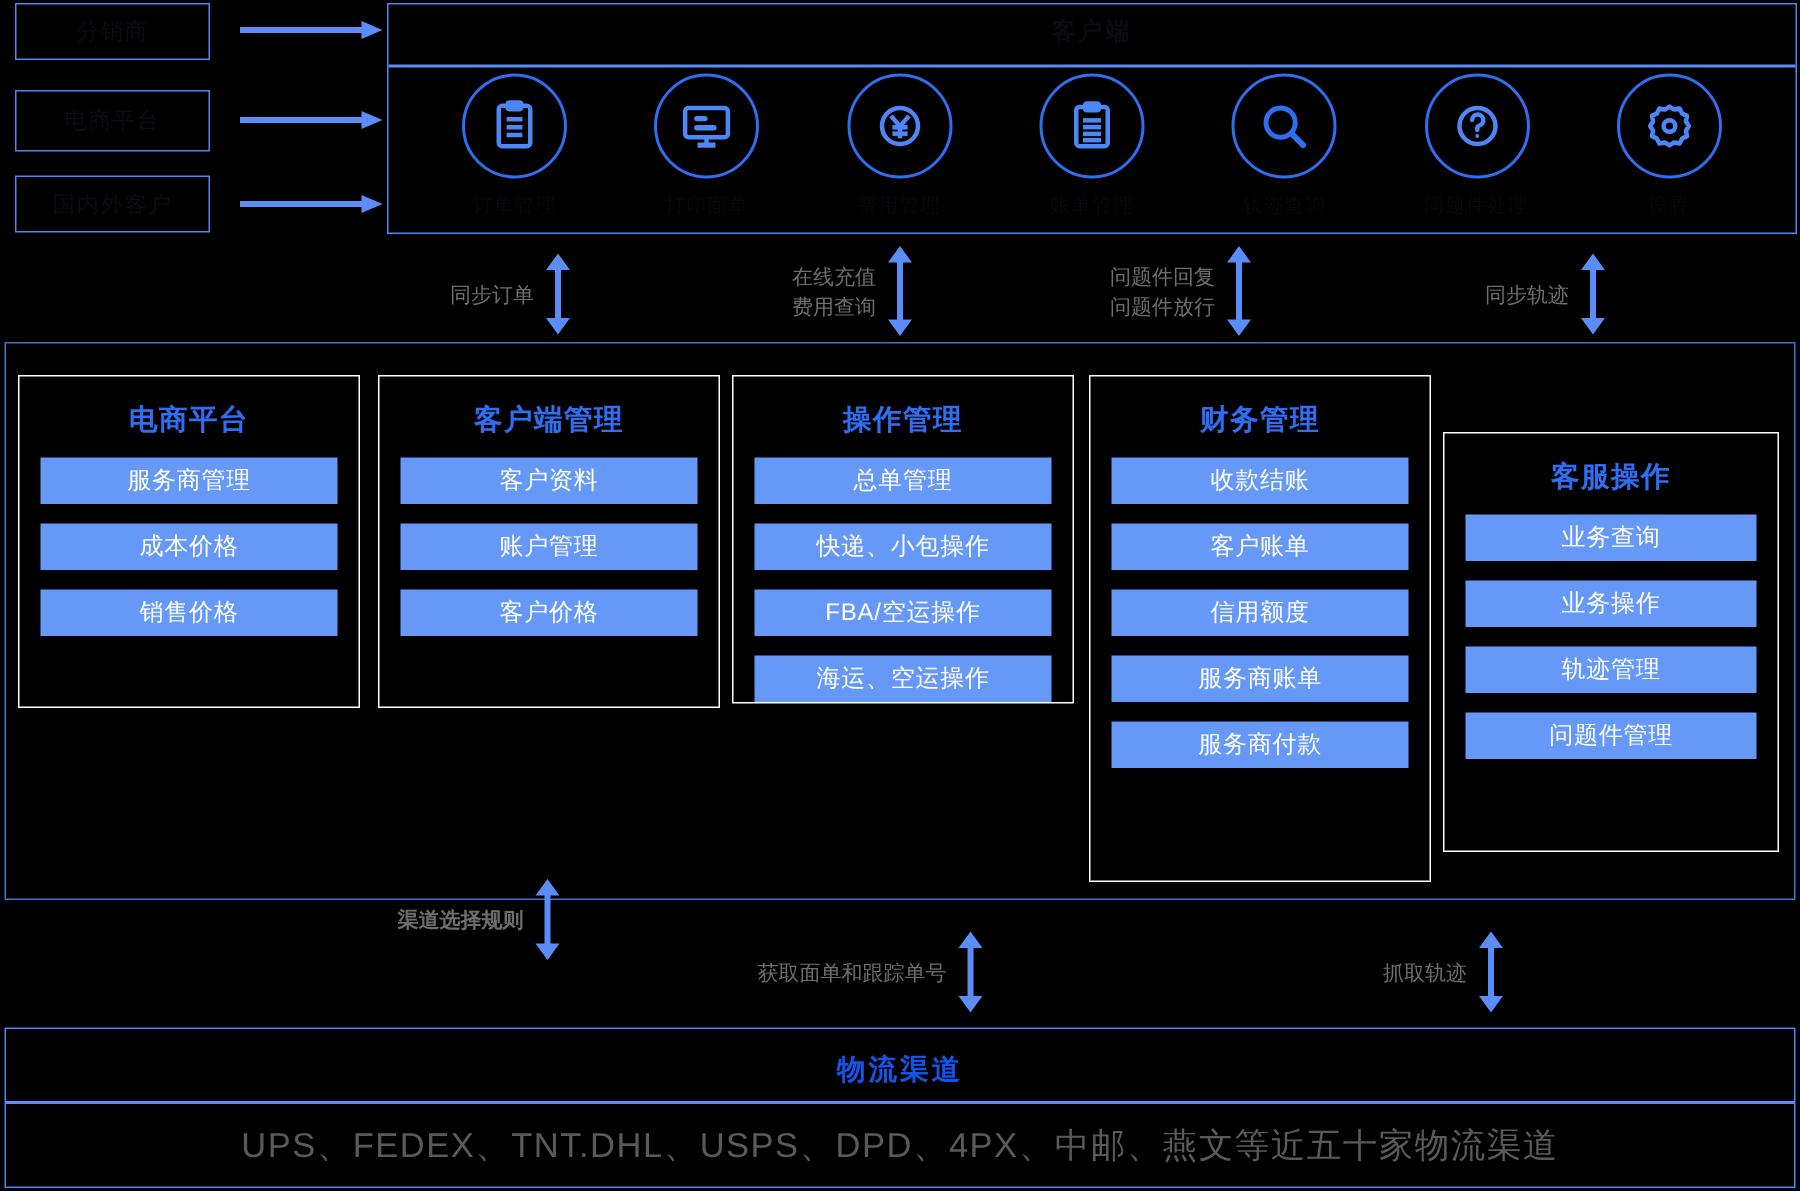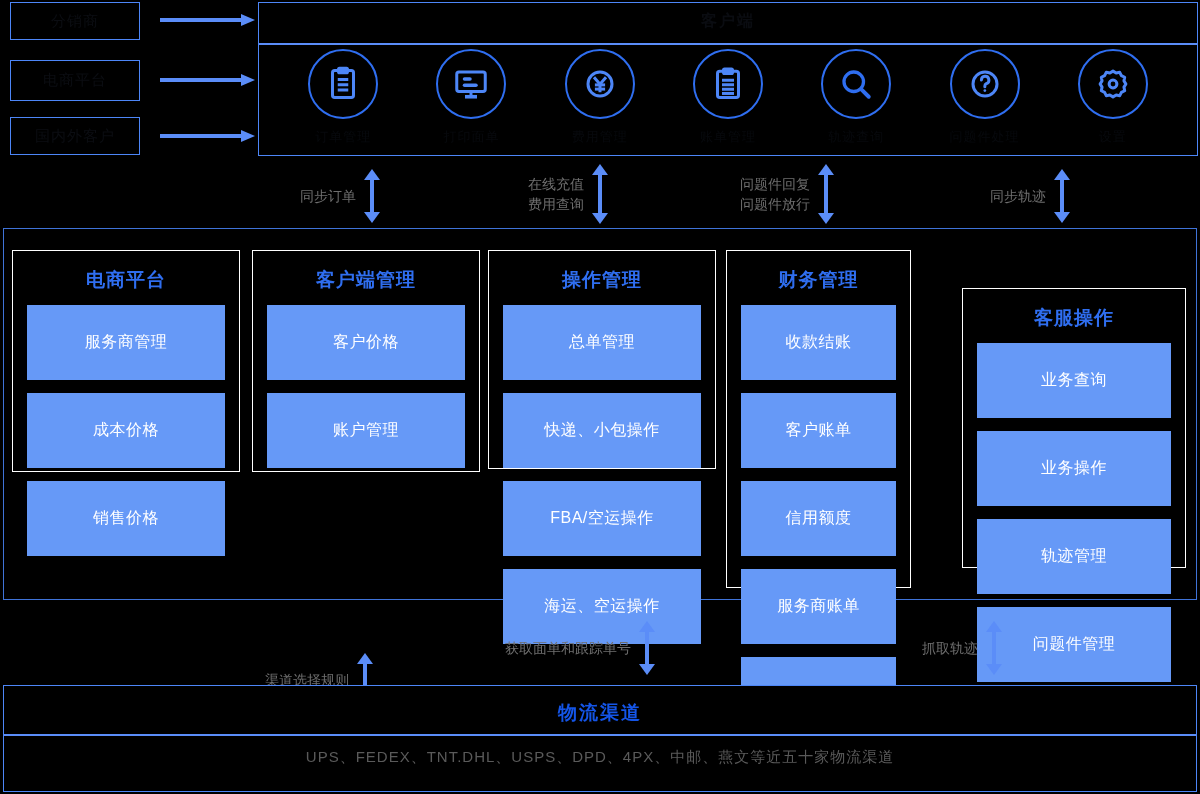--- a/index.html
+++ b/index.html
@@ -143,21 +143,21 @@
     letter-spacing: 1px;
     margin-top: 16px;
     margin-bottom: 12px;
   }
   .module-items { padding: 0 14px 14px 14px; }
   .module-item {
     background: #6699f7;
     color: #ffffff;
     font-size: 16px;
     text-align: center;
-    padding: 27px 4px;
+    padding: 5px 4px;
     margin-bottom: 13px;
     letter-spacing: 0.5px;
     white-space: nowrap;
   }
   .module-item:last-child { margin-bottom: 0; }
 
   
   .bottom-panel { border: 1.5px solid #4d86f7; background: #000; }
   .bottom-title {
     text-align: center;
@@ -171,21 +171,21 @@
     position: absolute;
     left: 0; right: 0; top: 48px;
     height: 2px;
     background: #5b8df8;
   }
   .bottom-list {
     position: absolute;
     left: 0; right: 0; top: 62px;
     text-align: center;
     color: #5a5a5a;
-    font-size: 15px;
+    font-size: 23px;
     letter-spacing: 1px;
   }
 </style>
 </head>
 <body>
 
 <div class="abs src-box" style="left:10px; top:2px; width:130px; height:38px;">
   <span>分销商</span>
 </div>
 <div class="abs src-box" style="left:10px; top:60px; width:130px; height:41px;">
@@ -355,57 +355,58 @@
   <div class="module-items">
     <div class="module-item">服务商管理</div>
     <div class="module-item">成本价格</div>
     <div class="module-item">销售价格</div>
   </div>
 </div>
 
 <div class="abs module-col" style="left:252px; top:250px; width:228px; height:222px;">
   <div class="module-title">客户端管理</div>
   <div class="module-items">
+    <div class="module-item">客户资料</div>
+    <div class="module-item">账户管理</div>
     <div class="module-item">客户价格</div>
-    <div class="module-item">账户管理</div>
   </div>
 </div>
 
 <div class="abs module-col" style="left:488px; top:250px; width:228px; height:219px;">
   <div class="module-title">操作管理</div>
   <div class="module-items">
     <div class="module-item">总单管理</div>
     <div class="module-item">快递、小包操作</div>
     <div class="module-item">FBA/空运操作</div>
     <div class="module-item">海运、空运操作</div>
   </div>
 </div>
 
-<div class="abs module-col" style="left:726px; top:250px; width:185px; height:338px;">
+<div class="abs module-col" style="left:726px; top:250px; width:228px; height:338px;">
   <div class="module-title">财务管理</div>
   <div class="module-items">
     <div class="module-item">收款结账</div>
     <div class="module-item">客户账单</div>
     <div class="module-item">信用额度</div>
     <div class="module-item">服务商账单</div>
     <div class="module-item">服务商付款</div>
   </div>
 </div>
 
 <div class="abs module-col" style="left:962px; top:250px; width:224px; height:280px;margin-top:38px;">
   <div class="module-title">客服操作</div>
   <div class="module-items">
     <div class="module-item">业务查询</div>
     <div class="module-item">业务操作</div>
     <div class="module-item">轨迹管理</div>
     <div class="module-item">问题件管理</div>
   </div>
 </div>
 
-<div class="abs conn-group" style="left:265px; top:652px; height:56px;">
+<div class="abs conn-group" style="left:265px; top:585px; height:56px;font-weight:bold;">
   <div class="conn-text">
     <div>渠道选择规则</div>
   </div>
   <div class="dbl-arrow" style="height:54px;">
     <div class="up"></div>
     <div class="vshaft" style="top:10px; bottom:10px;"></div>
     <div class="down"></div>
   </div>
 </div>
 

